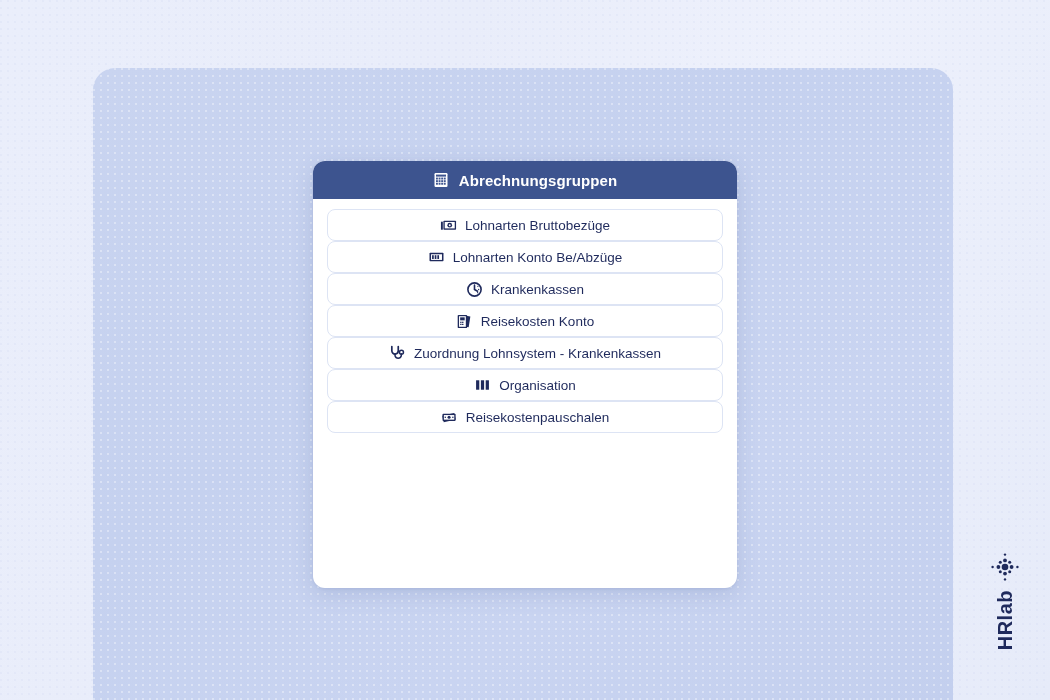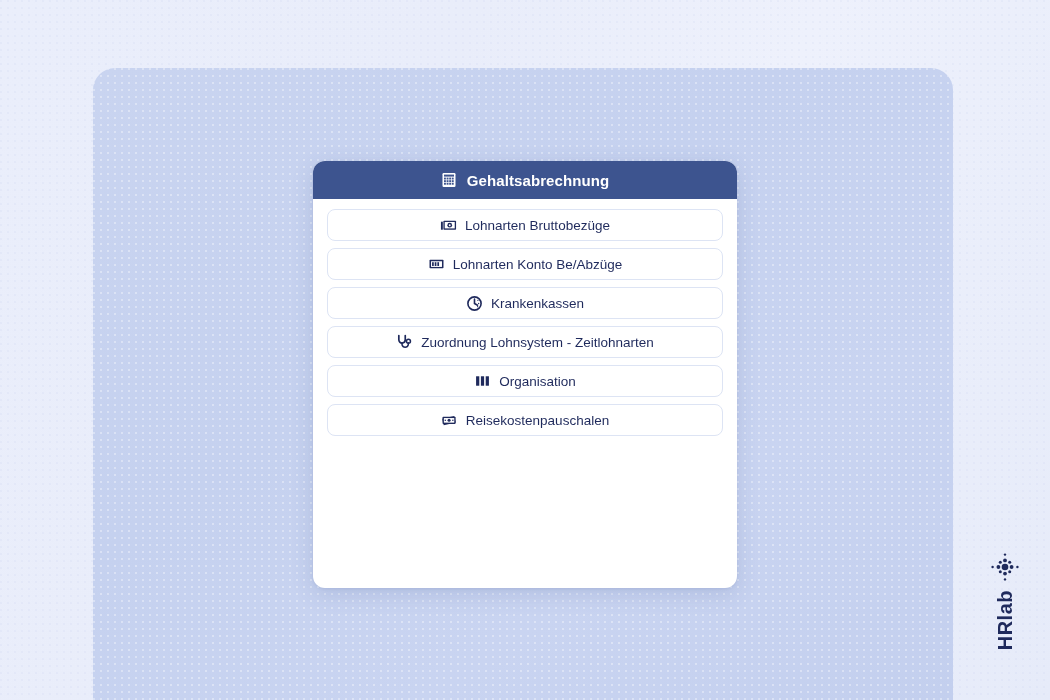--- a/index.html
+++ b/index.html
@@ -86,21 +86,20 @@
     justify-content: center;
     width: 17px;
     height: 17px;
   }
 
   .menu-body {
     flex: 1 1 auto;
     padding: 10px 14px 0 14px;
     display: flex;
     flex-direction: column;
-    gap: 7px;
   }
 
   .menu-item {
     height: 32px;
     flex: 0 0 32px;
     background: #ffffff;
     border: 1px solid #dde4f4;
     border-radius: 8px;
     display: flex;
     align-items: center;
@@ -168,21 +167,21 @@
         <rect x="3" y="8.2" width="1.9" height="1.9" fill="#3d548f"></rect>
         <rect x="5.6" y="8.2" width="1.9" height="1.9" fill="#3d548f"></rect>
         <rect x="8.2" y="8.2" width="1.9" height="1.9" fill="#3d548f"></rect>
         <rect x="10.8" y="8.2" width="1.9" height="1.9" fill="#3d548f"></rect>
         <rect x="3" y="10.8" width="1.9" height="1.9" fill="#3d548f"></rect>
         <rect x="5.6" y="10.8" width="1.9" height="1.9" fill="#3d548f"></rect>
         <rect x="8.2" y="10.8" width="1.9" height="1.9" fill="#3d548f"></rect>
         <rect x="10.8" y="10.8" width="1.9" height="1.9" fill="#3d548f"></rect>
       </svg>
     </span>
-    <span>Gehaltsabrechnung</span>
+    <span>Abrechnungsgruppen</span>
   </div>
 
   <div class="menu-body">
 
     <div class="menu-item">
       <span class="mi-icon">
         <svg viewBox="0 0 18 16" width="18" height="16" aria-hidden="true">
           <rect x="1" y="4.5" width="2" height="8.5" fill="#1f2a5c"></rect>
           <rect x="3.6" y="3.4" width="13.4" height="9.6" rx="0.8" fill="#1f2a5c"></rect>
           <rect x="5" y="4.8" width="10.6" height="6.8" fill="#ffffff"></rect>
@@ -212,31 +211,46 @@
           <circle cx="9" cy="9" r="7" fill="none" stroke="#1f2a5c" stroke-width="1.7"></circle>
           <path d="M9 4.4 V9 L12.2 10.8" fill="none" stroke="#1f2a5c" stroke-width="1.7" stroke-linecap="round"></path>
           <circle cx="12.6" cy="5.6" r=".7" fill="#1f2a5c"></circle>
           <circle cx="13.4" cy="9" r=".7" fill="#1f2a5c"></circle>
           <circle cx="12.3" cy="12.4" r=".7" fill="#1f2a5c"></circle>
         </svg>
       </span>
       <span class="mi-label">Krankenkassen</span>
     </div>
 
+    <div class="menu-item">
+      <span class="mi-icon">
+        <svg viewBox="0 0 18 18" width="17" height="17" aria-hidden="true">
+          <path d="M6.6 2.2 L15.2 3.6 L13.4 15.2 L5.2 13.8 Z" fill="#1f2a5c"></path>
+          <rect x="1.8" y="2" width="10" height="14" rx="1" fill="#1f2a5c"></rect>
+          <rect x="3.2" y="3.4" width="7.2" height="11.2" fill="#ffffff"></rect>
+          <rect x="4.4" y="4.6" width="4.8" height="3.2" fill="#1f2a5c"></rect>
+          <rect x="4.4" y="9.2" width="1.5" height="1.3" fill="#1f2a5c"></rect>
+          <rect x="6.4" y="9.2" width="1.5" height="1.3" fill="#1f2a5c"></rect>
+          <rect x="4.4" y="11.4" width="1.5" height="1.3" fill="#1f2a5c"></rect>
+          <rect x="6.4" y="11.4" width="1.5" height="1.3" fill="#1f2a5c"></rect>
+        </svg>
+      </span>
+      <span class="mi-label">Reisekosten Konto</span>
+    </div>
 
 
     <div class="menu-item">
       <span class="mi-icon">
         <svg viewBox="0 0 18 18" width="17" height="17" aria-hidden="true">
           <path d="M3 1.6 V6.2 a3.4 3.4 0 0 0 6.8 0 V1.6" fill="none" stroke="#1f2a5c" stroke-width="1.8" stroke-linecap="round"></path>
           <path d="M6.4 9.6 V11.4 a3.4 3.4 0 0 0 6.6 0 V9.4" fill="none" stroke="#1f2a5c" stroke-width="1.6" stroke-linecap="round"></path>
           <circle cx="13.2" cy="7.6" r="2.1" fill="none" stroke="#1f2a5c" stroke-width="1.6"></circle>
         </svg>
       </span>
-      <span class="mi-label">Zuordnung Lohnsystem - Zeitlohnarten</span>
+      <span class="mi-label">Zuordnung Lohnsystem - Krankenkassen</span>
     </div>
 
 
     <div class="menu-item">
       <span class="mi-icon">
         <svg viewBox="0 0 18 16" width="17" height="16" aria-hidden="true">
           <rect x="2.2" y="3" width="3.4" height="10" fill="#1f2a5c"></rect>
           <rect x="7.3" y="3" width="3.4" height="10" fill="#1f2a5c"></rect>
           <rect x="12.4" y="3" width="3.4" height="10" fill="#1f2a5c"></rect>
         </svg>

